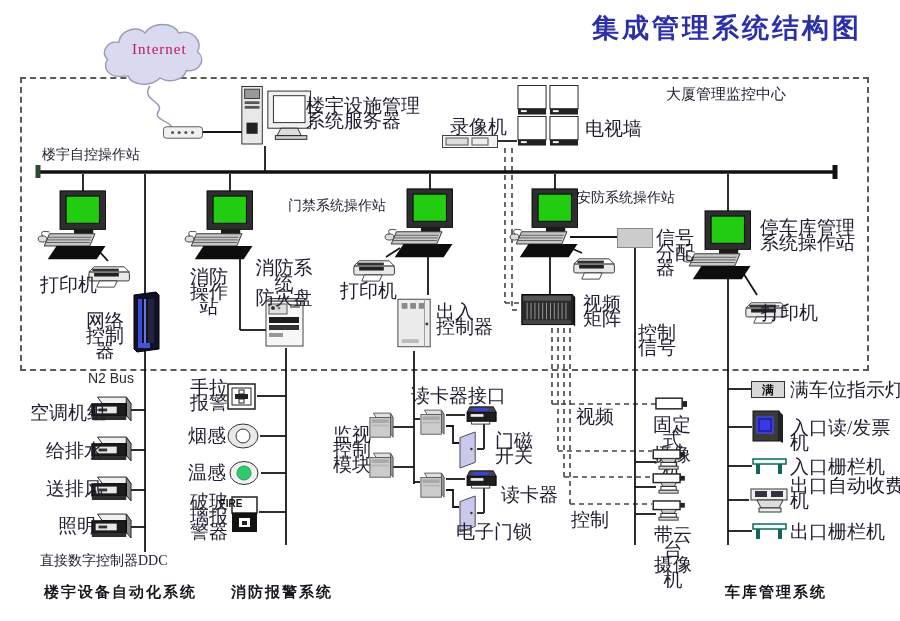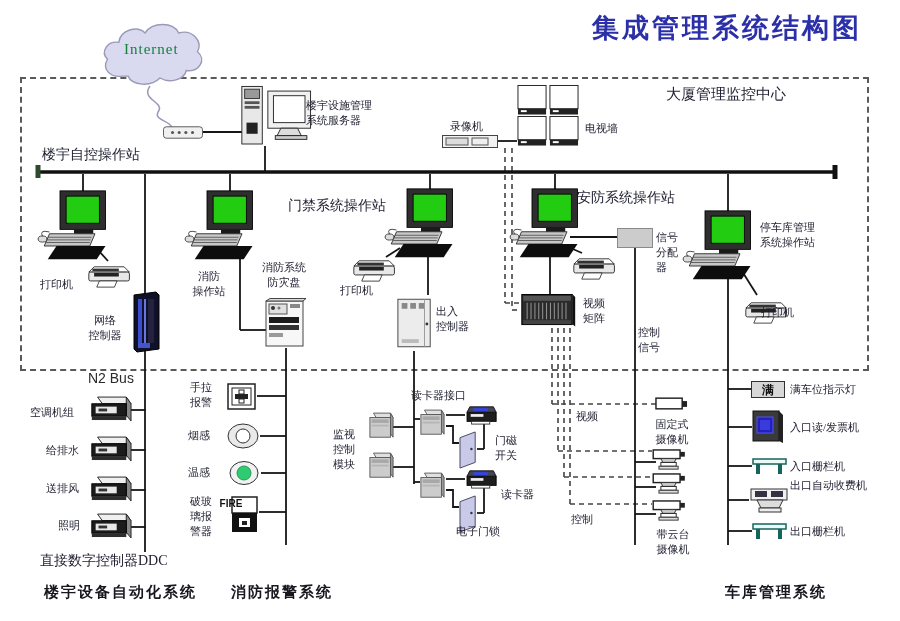--- a/index.html
+++ b/index.html
@@ -1,18 +1,18 @@
 <!DOCTYPE html>
 <html><head>
 <meta charset="utf-8">
 <style>
   html,body{margin:0;padding:0;background:#fff;}
   #stage{position:relative;width:900px;height:621px;background:#ffffff;overflow:hidden;
          font-family:"Liberation Serif",serif;padding-left:9px;}
-  .lbl{position:absolute;white-space:pre-line;color:#1e1e30;font-size:11px;line-height:15px;}
+  .lbl{position:absolute;white-space:pre-line;color:#1e1e30;font-size:19px;line-height:15px;}
   .lbl.big{font-size:14px;}
   .lbl.head{font-size:15px;}
   .lbl.center{text-align:center;}
   .lbl.latin{font-family:"Liberation Sans",sans-serif;color:#2a2a2a;}
   .footer{position:absolute;font-size:15px;font-weight:bold;letter-spacing:2px;color:#17171f;}
   #title{position:absolute;left:592px;top:10px;width:300px;font-size:27px;font-weight:bold;
          letter-spacing:3px;color:#2b2fa8;}
   .icon{position:absolute;overflow:visible;}
   #border-box{position:absolute;left:20px;top:77px;width:845px;height:290px;
               border:2px dashed #5a5a5a;}
@@ -291,21 +291,21 @@
     </g>
     <line x1="38" y1="172" x2="834" y2="172" stroke="#111" stroke-width="3.5"></line>
     <line x1="835" y1="165" x2="835" y2="179" stroke="#111" stroke-width="5"></line>
     <line x1="38" y1="165" x2="38" y2="178" stroke="#2c4a2e" stroke-width="5"></line>
   </svg>
 
   <div id="title">集成管理系统结构图</div>
   <svg class="icon" style="left:95px;top:18px;width:115px;height:75px">
       <use href="#s-cloud"></use>
     </svg>
-  <div class="lbl head" style="left:124px;top:42px;letter-spacing:1px;color:#15803d">Internet</div>
+  <div class="lbl head" style="left:132px;top:42px;letter-spacing:1px;color:#be185d">Internet</div>
   <svg class="icon" style="left:163px;top:126px;width:40px;height:13px">
       <use href="#s-modem"></use>
     </svg>
   <svg class="icon" style="left:240px;top:85px;width:78px;height:66px">
       <use href="#s-server"></use>
     </svg>
   <div class="lbl" style="left:306px;top:98px">楼宇设施管理
 系统服务器</div>
   <div class="lbl head" style="left:666px;top:87px">大厦管理监控中心</div>
   <div class="lbl big" style="left:42px;top:147px">楼宇自控操作站</div>

